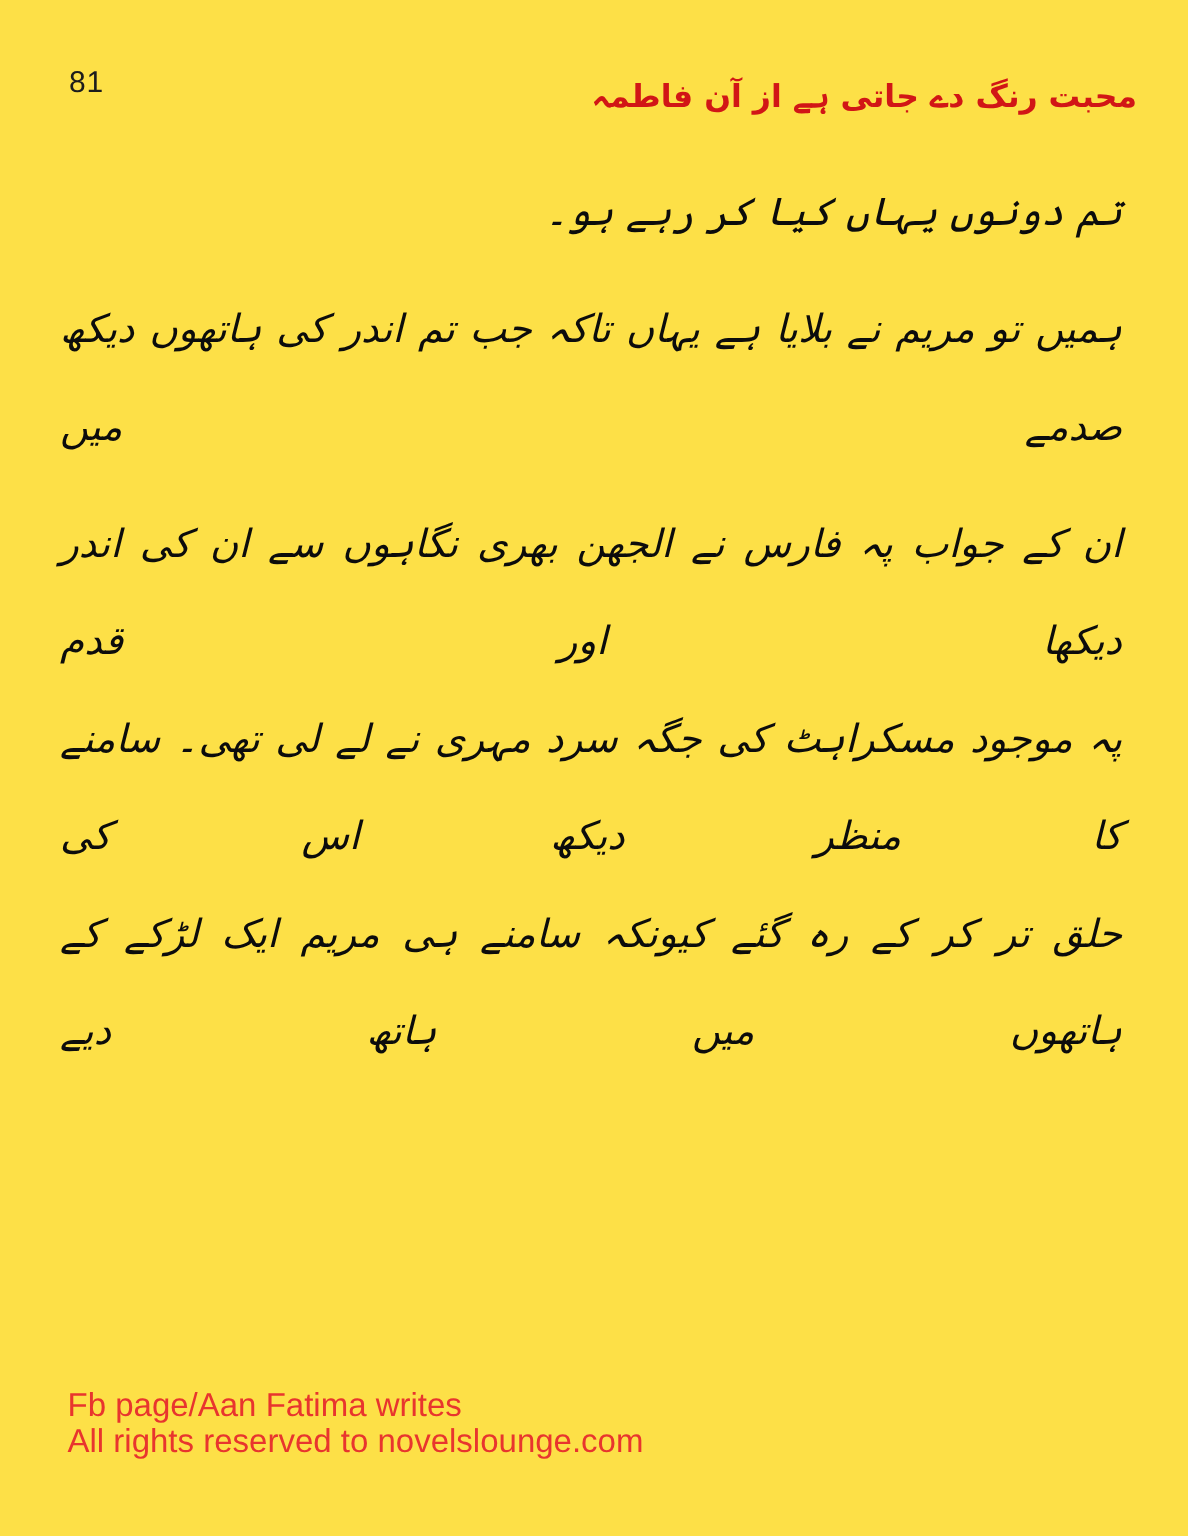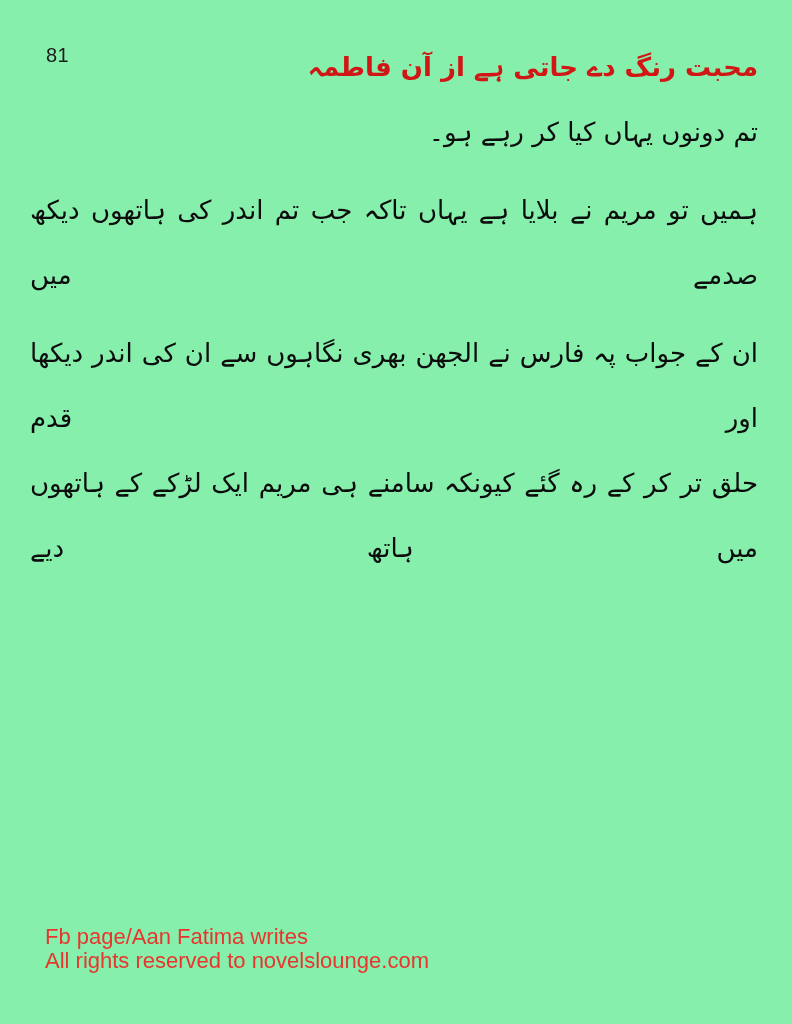--- a/index.html
+++ b/index.html
@@ -1,52 +1,52 @@
 <!DOCTYPE html>
 <html lang="ur"><head>
 <meta charset="utf-8">
 <style>
   html, body { margin: 0; padding: 0; background: #ffffff; }
   .sheet {
     position: relative;
     width: 792px;
     height: 1024px;
-    background: #86efac;
+    background: #fde047;
     overflow: hidden;
     font-family: "DejaVu Sans", sans-serif;
   }
   .page-number {
     position: absolute;
     left: 46px;
     top: 44px;
     font-family: "Liberation Sans", sans-serif;
     font-size: 20px;
     color: #1c1c1c;
     letter-spacing: 0.5px;
   }
   .header-title {
     position: absolute;
     top: 52px;
     right: 34px;
     direction: rtl;
     font-family: "DejaVu Sans", sans-serif;
-    font-size: 26px;
+    font-size: 21px;
     font-weight: bold;
   }
   .body-text {
     position: absolute;
     left: 30px;
     right: 34px;
     top: 100px;
     direction: rtl;
     color: #0c0c0c;
     font-size: 26px;
     font-weight: 500;
   }
-  .para { margin: 0; }
+  .para { margin: 10px; font-style: italic; }
   .para.gap { margin-top: 13px; }
   .line {
     line-height: 65px;
     text-align: right;
   }
   .line.fill {
     text-align: justify;
     text-align-last: justify;
   }
   .footer {
@@ -73,20 +73,21 @@
     <div class="para">
       <div class="line">تم دونوں یہاں کیا کر رہے ہو۔</div>
     </div>
 
     <div class="para gap">
       <div class="line fill">ہمیں تو مریم نے بلایا ہے یہاں تاکہ جب تم اندر کی ہاتھوں دیکھ صدمے میں</div>
     </div>
 
     <div class="para gap">
       <div class="line fill">ان کے جواب پہ فارس نے الجھن بھری نگاہوں سے ان کی اندر دیکھا اور قدم</div>
+      <div class="line fill">پہ موجود مسکراہٹ کی جگہ سرد مہری نے لے لی تھی۔ سامنے کا منظر دیکھ اس کی</div>
       <div class="line fill">حلق تر کر کے رہ گئے کیونکہ سامنے ہی مریم ایک لڑکے کے ہاتھوں میں ہاتھ دیے</div>
 
     </div>
 
   </div>
 
   <div class="footer" style="color: rgb(232, 53, 46);">
     <div>Fb page/Aan Fatima writes</div>
     <div>All rights reserved to novelslounge.com</div>
   </div>

